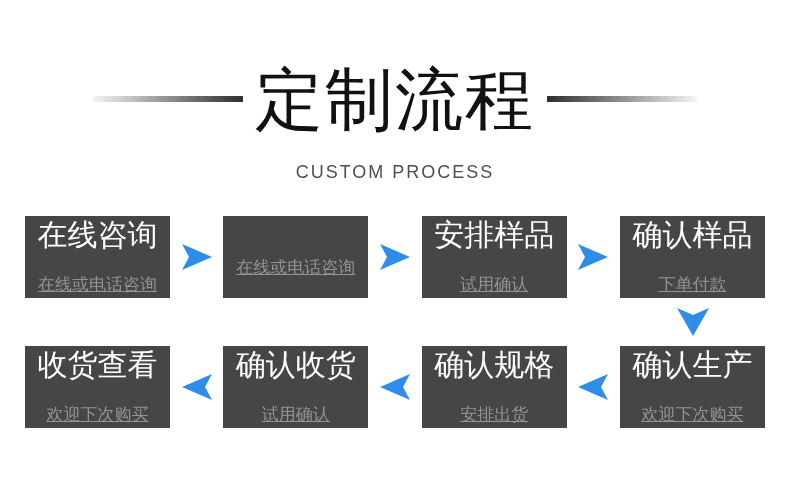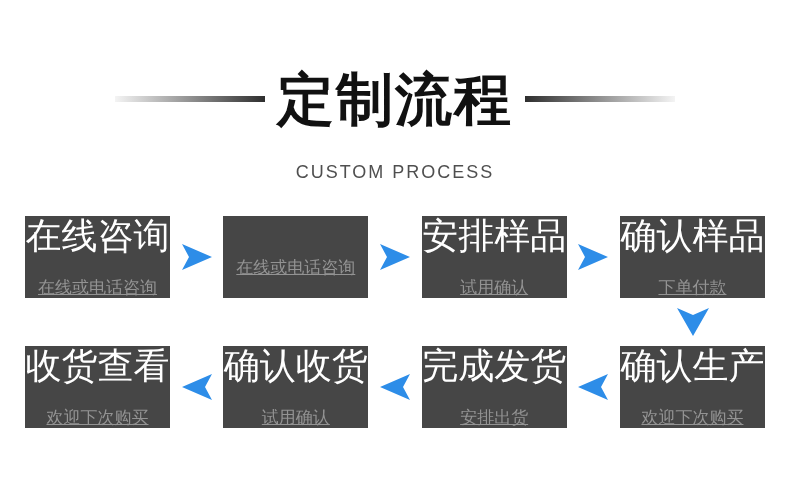--- a/index.html
+++ b/index.html
@@ -18,22 +18,22 @@
     overflow:hidden;
   }
   .page{width:790px;height:503px;position:relative;}
 
   
   .title-row{
     display:flex;align-items:center;justify-content:center;
     gap:12px;padding-top:50px;height:148px;
   }
   .page-title{
-    font-size:57px;line-height:1;
-    font-weight:700;color:var(--title-color);
+    font-size:68px;line-height:1;
+    font-weight:400;color:var(--title-color);
     letter-spacing:2px;white-space:nowrap;
   }
   .dash{width:150px;height:6px;flex:0 0 auto;}
   .dash-left{background:linear-gradient(to right,#f4f4f4,#2e2e2e);}
   .dash-right{background:linear-gradient(to right,#2e2e2e,#f4f4f4);}
   .page-subtitle{
     margin-top:14px;text-align:center;
     font-size:18px;letter-spacing:2px;color:var(--subtitle-color);
   }
 
@@ -42,21 +42,21 @@
   .flow-row{
     display:flex;align-items:center;justify-content:space-between;
     padding:0 25px;height:82px;
   }
   .step-box{
     width:145px;height:82px;flex:0 0 auto;
     background:var(--box-bg);
     display:flex;flex-direction:column;align-items:center;justify-content:center;
   }
   .step-title{
-    color:var(--box-title);font-size:36px;line-height:1.15;
+    color:var(--box-title);font-size:30px;line-height:1.15;
     font-weight:500;white-space:nowrap;
   }
   .step-subtitle{
     color:var(--box-subtitle);font-size:17px;margin-top:20px;
     white-space:nowrap;
     text-decoration:underline;
   }
   .flow-arrow{flex:0 0 auto;display:flex;align-items:center;justify-content:center;}
   .flow-arrow svg{display:block;}
   .flow-arrow polygon{fill:var(--arrow-blue);}
@@ -134,21 +134,21 @@
       <div class="step-box">
         <div class="step-title">确认收货</div>
         <div class="step-subtitle">试用确认</div>
       </div>
       <span class="flow-arrow">
         <svg width="30" height="26" viewBox="0 0 30 26">
             <polygon points="30,0 0,13 30,26 23,13"></polygon>
           </svg>
       </span>
       <div class="step-box">
-        <div class="step-title">完成发货</div>
+        <div class="step-title">确认规格</div>
         <div class="step-subtitle">安排出货</div>
       </div>
       <span class="flow-arrow">
         <svg width="30" height="26" viewBox="0 0 30 26">
             <polygon points="30,0 0,13 30,26 23,13"></polygon>
           </svg>
       </span>
       <div class="step-box">
         <div class="step-title">确认生产</div>
         <div class="step-subtitle">欢迎下次购买</div>

